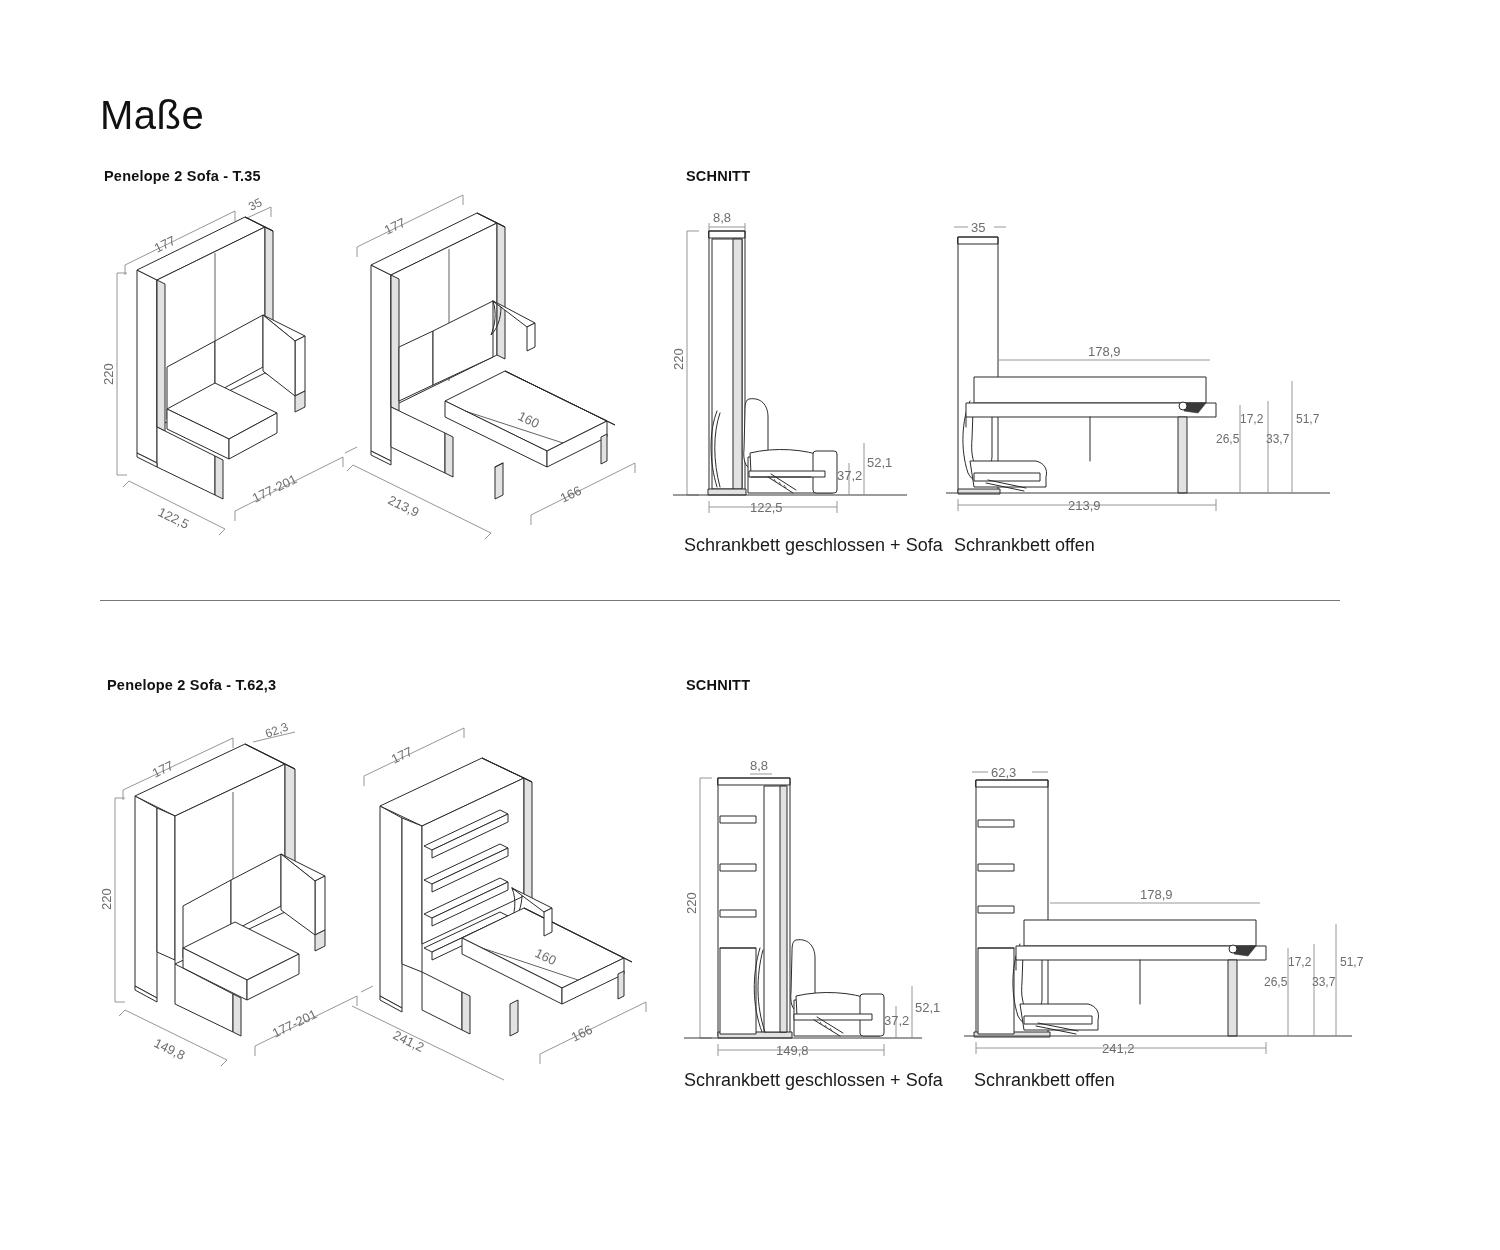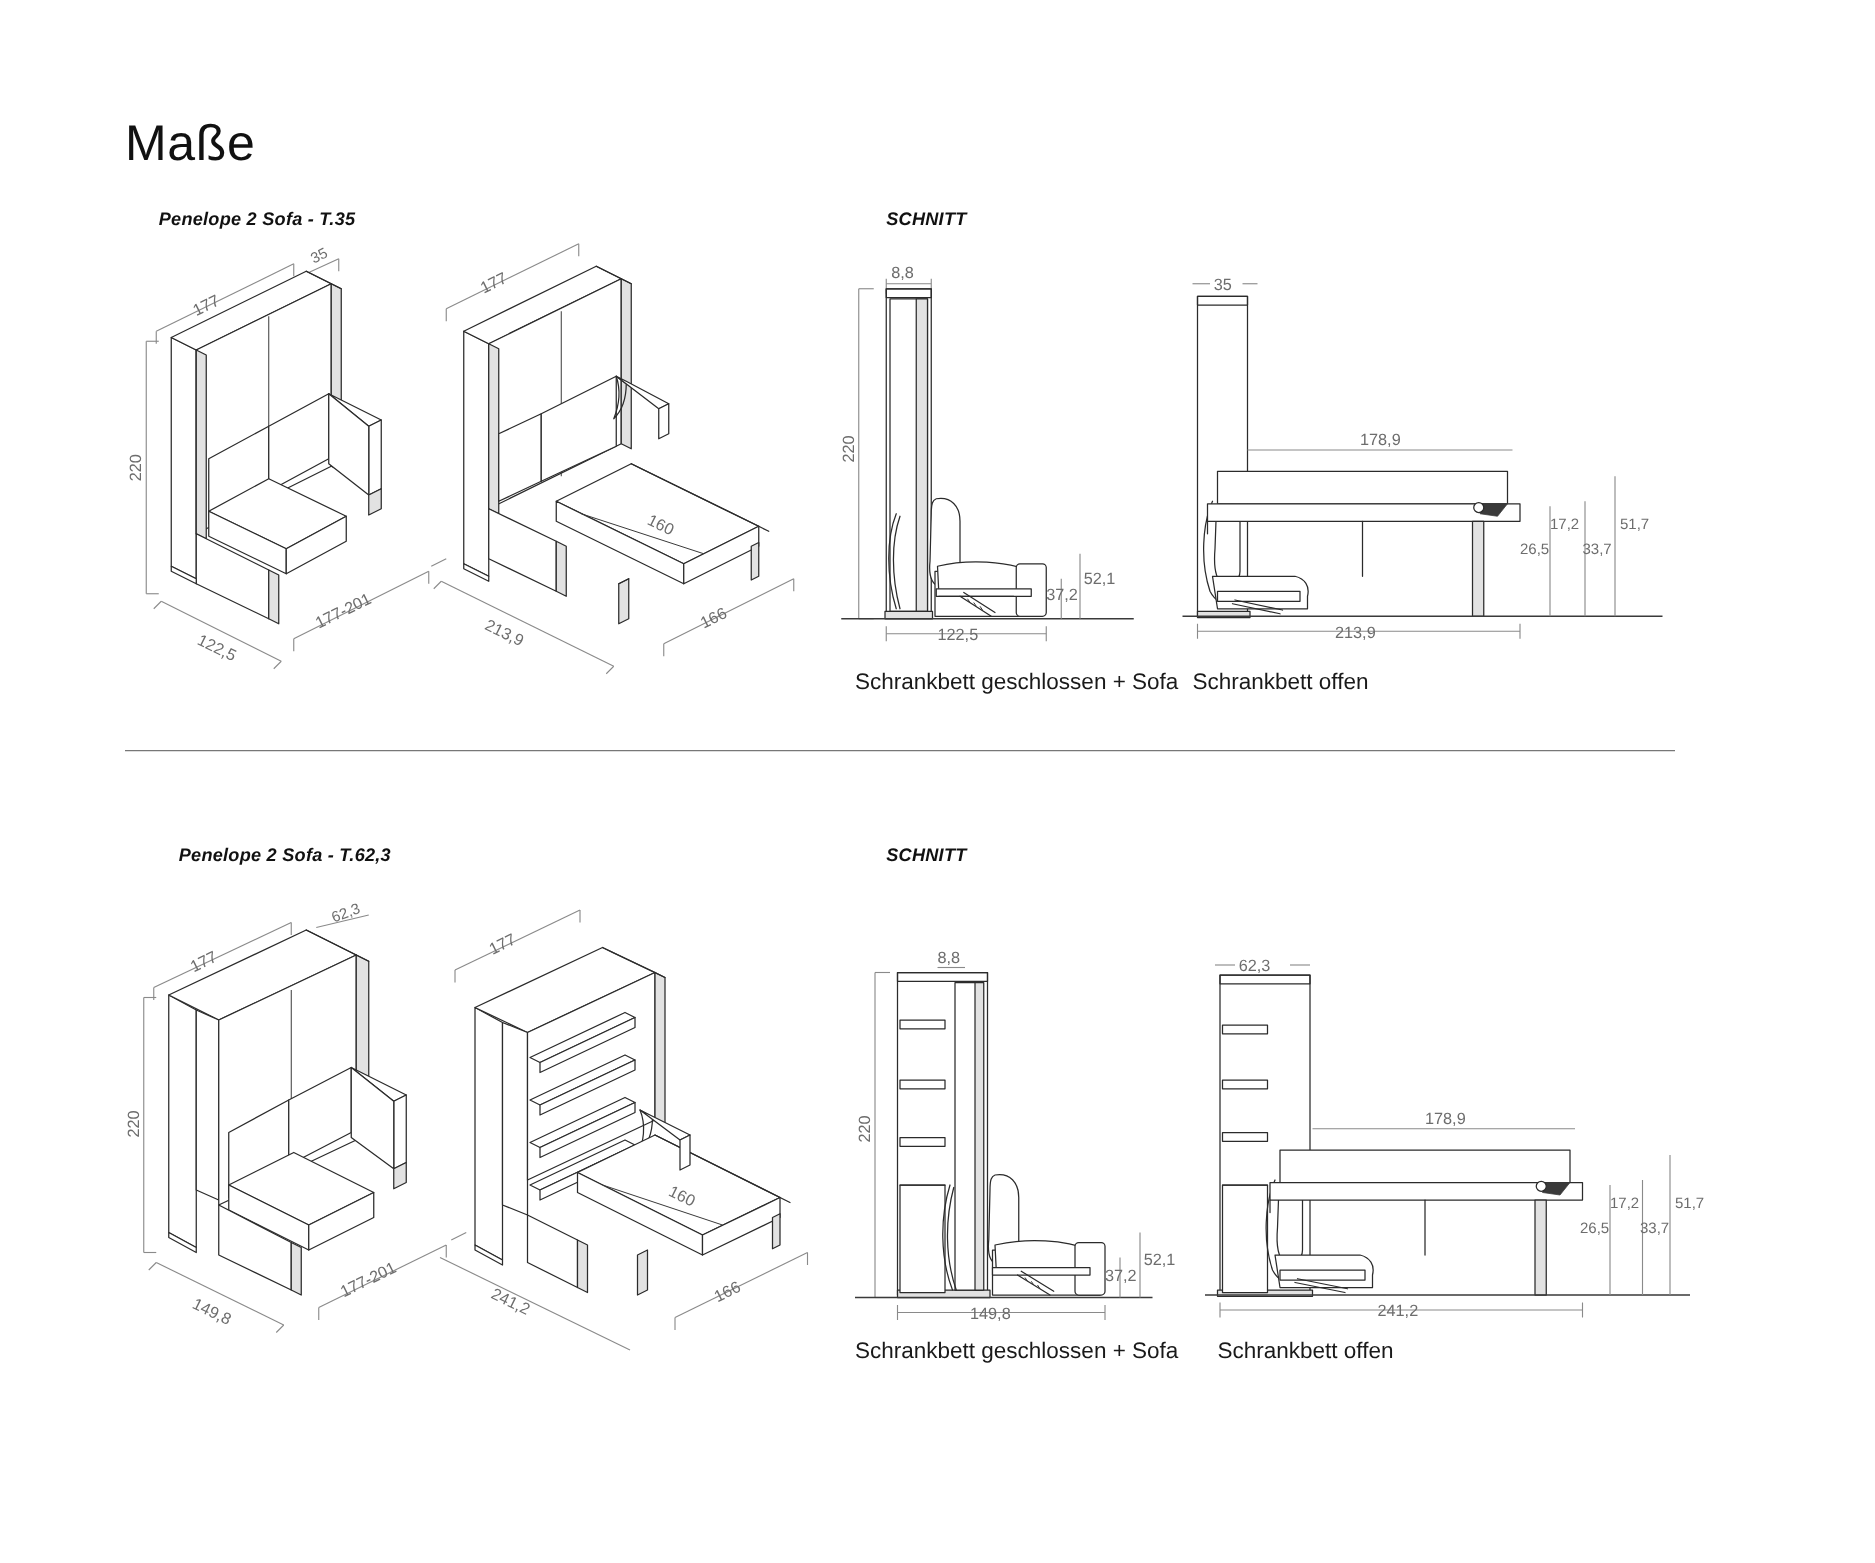--- a/index.html
+++ b/index.html
@@ -9,22 +9,22 @@
     color:#1a1a1a;
   }
   .page{position:absolute;inset:0;background:#fff;}
 
   .page-title{
     position:absolute;left:100px;top:60px;
     font-size:40px;font-weight:400;letter-spacing:0.5px;color:#111;margin-top:33px;
   }
 
   .section-sub{
-    position:absolute;font-size:14.5px;font-weight:bold;font-style:italic;
-    color:#111;letter-spacing:0.2px;margin-left:23px;
+    position:absolute;font-size:14.5px;font-weight:bold;
+    color:#111;letter-spacing:0.2px;
   }
 
   .divider{
     position:absolute;left:100px;top:600px;width:1240px;height:1px;
     background:#777;
   }
 
   .caption{
     position:absolute;font-size:18px;color:#1a1a1a;font-weight:400;
   }
@@ -266,21 +266,21 @@
       <path class="dim" d="M276 294 L276 306"></path>
       <text class="dimtxt" x="128" y="305">213,9</text>
     </svg>
   </div>
 
   <div class="caption" style="left:684px;top:535px;">Schrankbett geschlossen + Sofa</div>
   <div class="caption" style="left:954px;top:535px;">Schrankbett offen</div>
 
   <div class="divider"></div>
 
-  <div class="section-sub" style="left:120px;top:677px;">Penelope 2 Sofa - T.62,3</div>
+  <div class="section-sub" style="left:107px;top:677px;">Penelope 2 Sofa - T.62,3</div>
   <div class="section-sub" style="left:686px;top:677px;">SCHNITT</div>
 
   <div class="draw" style="left:95px;top:728px;">
     <svg width="280" height="330" viewBox="0 0 280 330">
       <path class="dim" d="M28 62 L138 10"></path>
       <path class="dim" d="M28 62 L28 72"></path>
       <path class="dim" d="M138 10 L138 20"></path>
       <text class="dimtxt" x="60" y="50" transform="rotate(-26 60 50)">177</text>
 
       <path class="dim" d="M158 14 L200 4"></path>

